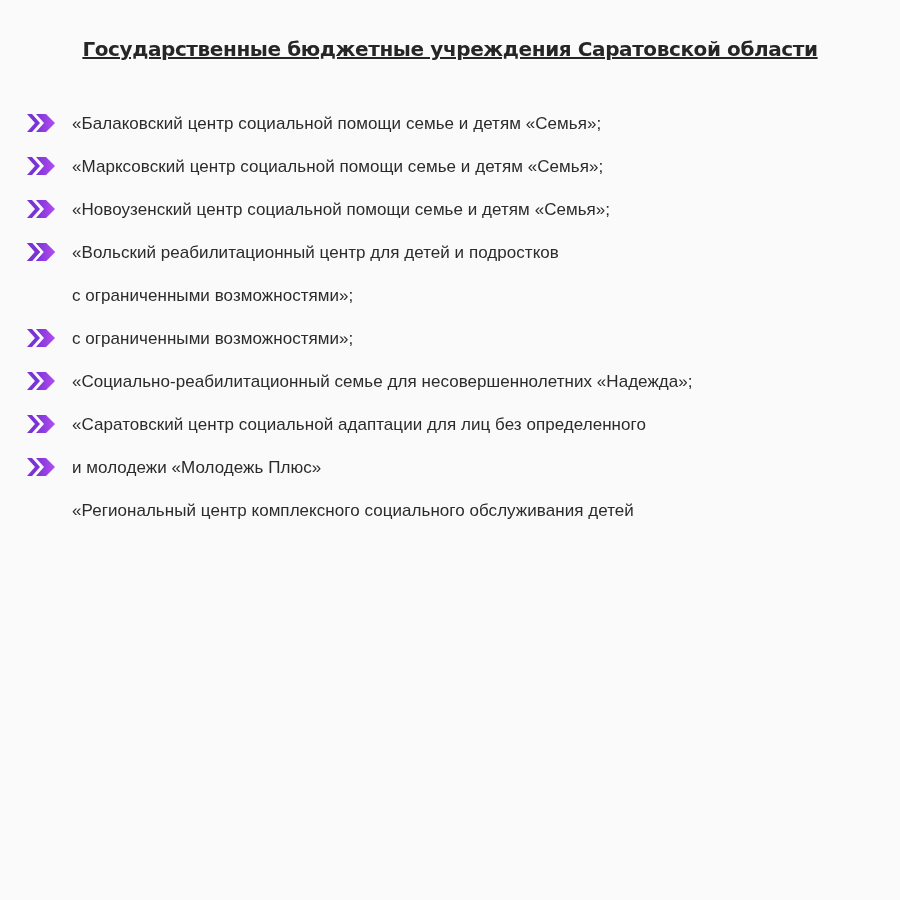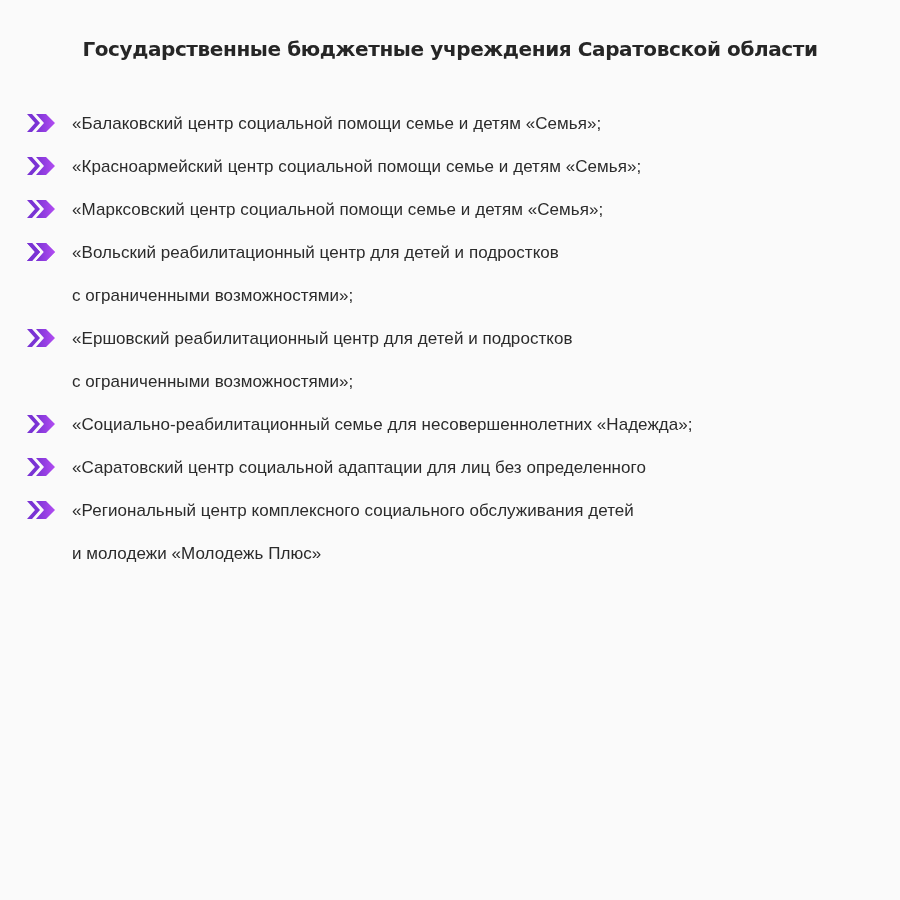--- a/index.html
+++ b/index.html
@@ -20,20 +20,21 @@
       top: 32px;
       left: 0;
       width: 900px;
       text-align: center;
       font-family: "DejaVu Sans", "Liberation Sans", sans-serif;
       font-weight: bold;
       font-size: 20px;
       letter-spacing: -0.4px;
       line-height: 34px;
       color: #262626;
+      text-decoration: underline;
     }
     .list {
       position: absolute;
       top: 102px;
       left: 0;
       width: 900px;
       margin: 0;
       padding: 0;
       list-style: none;
     }
@@ -81,52 +82,52 @@
             </linearGradient>
           </defs>
           <path d="M1 1 H6 L14 10 L6 19 H1 L9 10 Z" fill="#7a33d4"></path>
           <path d="M10 1 H20 L29 10 L20 19 H10 L18 10 Z" fill="url(#bg)"></path>
         </svg>
       </span>
     <span class="item-line">«Балаковский центр социальной помощи семье и детям «Семья»;</span>
   </li>
 
 
-  <li class="item">
-    <span class="bullet">
-        <svg viewBox="0 0 30 20" xmlns="http://www.w3.org/2000/svg">
-          <defs>
-            <linearGradient id="bg" x1="0" y1="0" x2="1" y2="0">
-              <stop offset="0" stop-color="#7a33d4"></stop>
-              <stop offset="1" stop-color="#b24cf2"></stop>
-            </linearGradient>
-          </defs>
-          <path d="M1 1 H6 L14 10 L6 19 H1 L9 10 Z" fill="#7a33d4"></path>
-          <path d="M10 1 H20 L29 10 L20 19 H10 L18 10 Z" fill="url(#bg)"></path>
-        </svg>
-      </span>
-    <span class="item-line">«Красноармейский центр социальной помощи семье и детям «Семья»;</span>
-  </li>
 
   <li class="item">
     <span class="bullet">
         <svg viewBox="0 0 30 20" xmlns="http://www.w3.org/2000/svg">
           <defs>
             <linearGradient id="bg" x1="0" y1="0" x2="1" y2="0">
               <stop offset="0" stop-color="#7a33d4"></stop>
               <stop offset="1" stop-color="#b24cf2"></stop>
             </linearGradient>
           </defs>
           <path d="M1 1 H6 L14 10 L6 19 H1 L9 10 Z" fill="#7a33d4"></path>
           <path d="M10 1 H20 L29 10 L20 19 H10 L18 10 Z" fill="url(#bg)"></path>
         </svg>
       </span>
     <span class="item-line">«Марксовский центр социальной помощи семье и детям «Семья»;</span>
   </li>
 
+  <li class="item">
+    <span class="bullet">
+        <svg viewBox="0 0 30 20" xmlns="http://www.w3.org/2000/svg">
+          <defs>
+            <linearGradient id="bg" x1="0" y1="0" x2="1" y2="0">
+              <stop offset="0" stop-color="#7a33d4"></stop>
+              <stop offset="1" stop-color="#b24cf2"></stop>
+            </linearGradient>
+          </defs>
+          <path d="M1 1 H6 L14 10 L6 19 H1 L9 10 Z" fill="#7a33d4"></path>
+          <path d="M10 1 H20 L29 10 L20 19 H10 L18 10 Z" fill="url(#bg)"></path>
+        </svg>
+      </span>
+    <span class="item-line">«Новоузенский центр социальной помощи семье и детям «Семья»;</span>
+  </li>
 
 
   <li class="item">
     <span class="bullet">
         <svg viewBox="0 0 30 20" xmlns="http://www.w3.org/2000/svg">
           <defs>
             <linearGradient id="bg" x1="0" y1="0" x2="1" y2="0">
               <stop offset="0" stop-color="#7a33d4"></stop>
               <stop offset="1" stop-color="#b24cf2"></stop>
             </linearGradient>
@@ -160,21 +161,20 @@
           <defs>
             <linearGradient id="bg" x1="0" y1="0" x2="1" y2="0">
               <stop offset="0" stop-color="#7a33d4"></stop>
               <stop offset="1" stop-color="#b24cf2"></stop>
             </linearGradient>
           </defs>
           <path d="M1 1 H6 L14 10 L6 19 H1 L9 10 Z" fill="#7a33d4"></path>
           <path d="M10 1 H20 L29 10 L20 19 H10 L18 10 Z" fill="url(#bg)"></path>
         </svg>
       </span>
-    <span class="item-line">«Ершовский реабилитационный центр для детей и подростков</span>
     <span class="item-line">с ограниченными возможностями»;</span>
   </li>
 
   <li class="item">
     <span class="bullet">
         <svg viewBox="0 0 30 20" xmlns="http://www.w3.org/2000/svg">
           <defs>
             <linearGradient id="bg" x1="0" y1="0" x2="1" y2="0">
               <stop offset="0" stop-color="#7a33d4"></stop>
               <stop offset="1" stop-color="#b24cf2"></stop>
@@ -209,16 +209,16 @@
           <defs>
             <linearGradient id="bg" x1="0" y1="0" x2="1" y2="0">
               <stop offset="0" stop-color="#7a33d4"></stop>
               <stop offset="1" stop-color="#b24cf2"></stop>
             </linearGradient>
           </defs>
           <path d="M1 1 H6 L14 10 L6 19 H1 L9 10 Z" fill="#7a33d4"></path>
           <path d="M10 1 H20 L29 10 L20 19 H10 L18 10 Z" fill="url(#bg)"></path>
         </svg>
       </span>
+    <span class="item-line">и молодежи «Молодежь Плюс»</span>
     <span class="item-line">«Региональный центр комплексного социального обслуживания детей</span>
-    <span class="item-line">и молодежи «Молодежь Плюс»</span>
   </li>
 </ul>
 
 </body></html>

